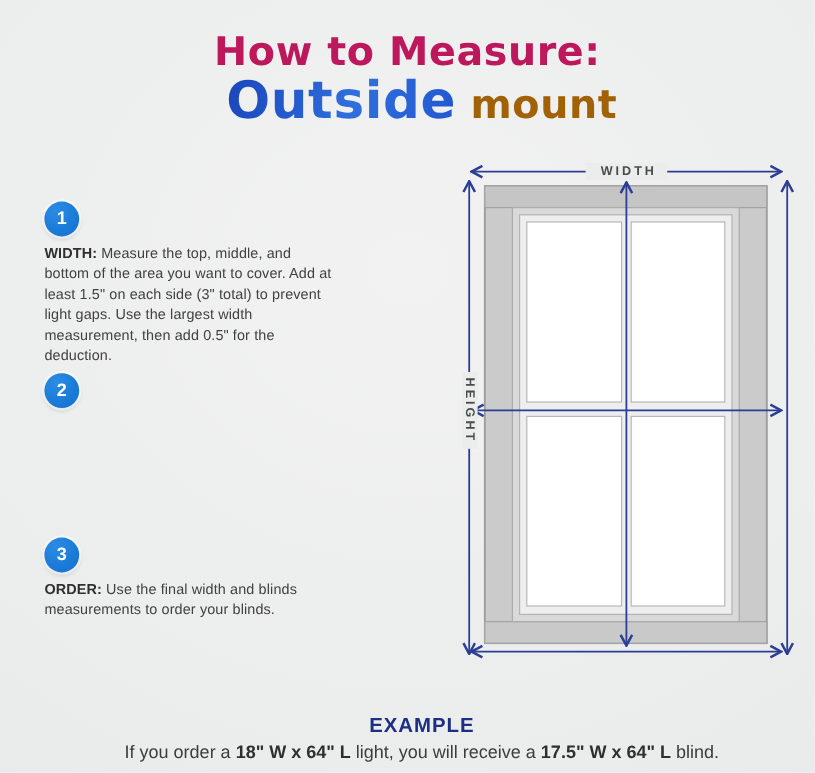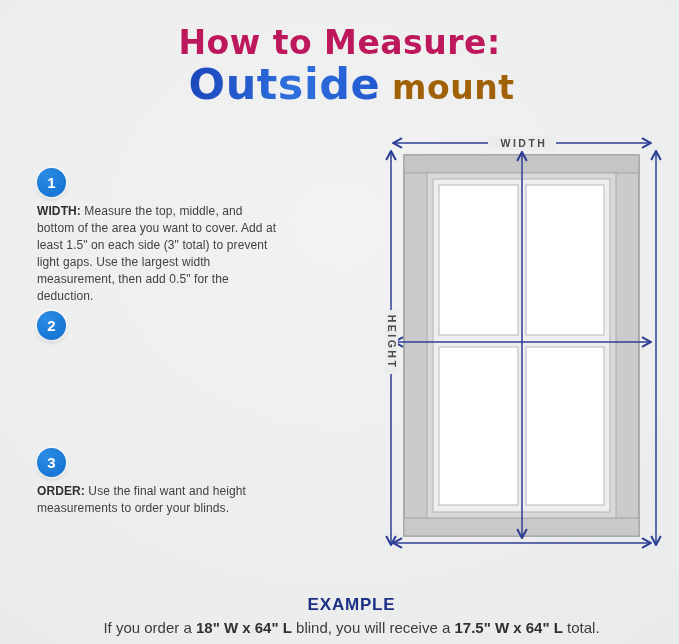--- a/index.html
+++ b/index.html
@@ -66,21 +66,21 @@
 measurement, then add 0.5" for the
 deduction.</span></p>
     </div>
 
     <div class="step s2">
       <div class="badge">2</div>
     </div>
 
     <div class="step s3">
       <div class="badge">3</div>
-      <p><b>ORDER:</b><span class="body-text"> Use the final want and height
+      <p><b>ORDER:</b><span class="body-text"> Use the final width and blinds
 measurements to order your blinds.</span></p>
     </div>
 
   </div>
 
   <svg class="diagram" width="280" height="420" viewBox="0 0 280 420">
     <defs>
       <marker id="arrow" viewBox="0 0 10 10" refX="9" refY="5" markerWidth="8" markerHeight="8" orient="auto-start-reverse">
         <path d="M1.5,1 L9,5 L1.5,9" fill="none" stroke="#2c3e94" stroke-width="1.7"></path>
       </marker>
@@ -110,16 +110,16 @@
     <g font-family="Liberation Sans, sans-serif" font-size="10.5" font-weight="bold" fill="#4b4b4b" letter-spacing="2.5">
       <rect x="103" y="1" width="68" height="14" fill="#ebecec"></rect>
       <text x="139" y="8" text-anchor="middle" dominant-baseline="central">WIDTH</text>
       <rect x="0" y="175" width="13" height="64" fill="#ebecec"></rect>
       <text x="6.5" y="207" text-anchor="middle" dominant-baseline="central" transform="rotate(90 6.5 207)">HEIGHT</text>
     </g>
   </svg>
 
   <div class="footer">
     <div class="heading">EXAMPLE</div>
-    <div class="line"><span>If you order a </span><b>18" W x 64" L</b><span> blind, you will receive a </span><b>17.5" W x 64" L</b><span> total.</span></div>
+    <div class="line"><span>If you order a </span><b>18" W x 64" L</b><span> light, you will receive a </span><b>17.5" W x 64" L</b><span> blind.</span></div>
   </div>
 
 </div>
 
 </body></html>

